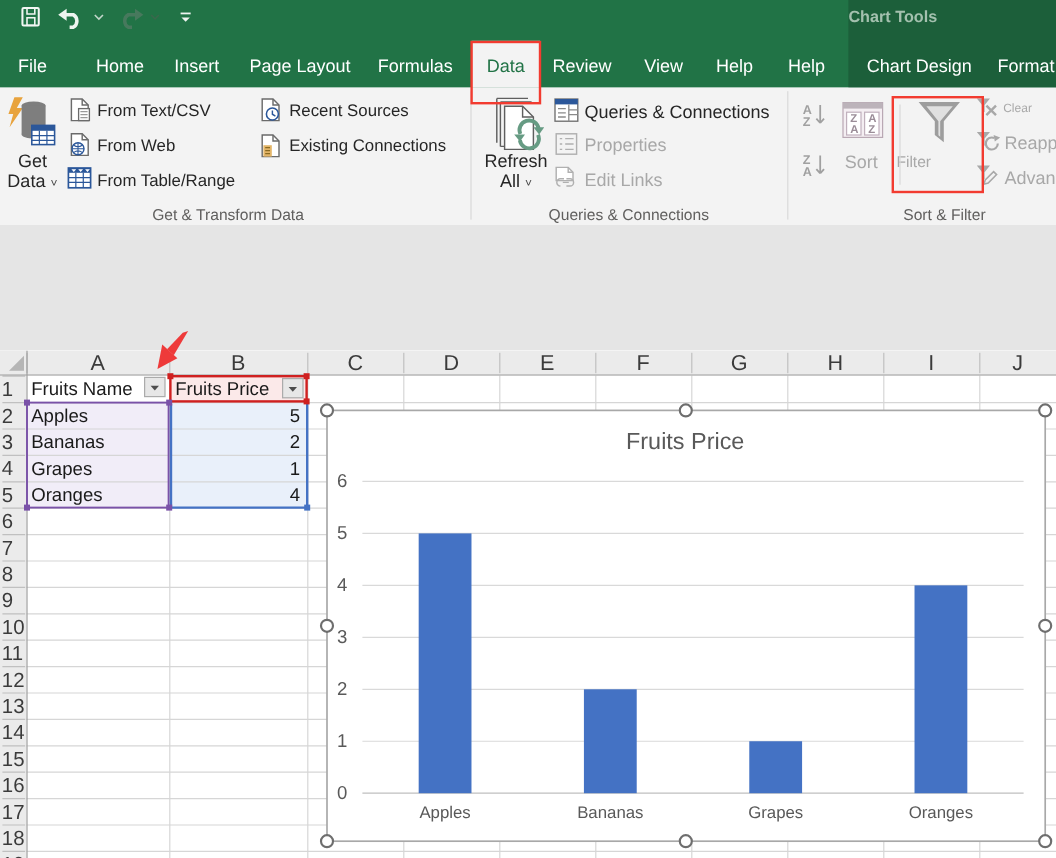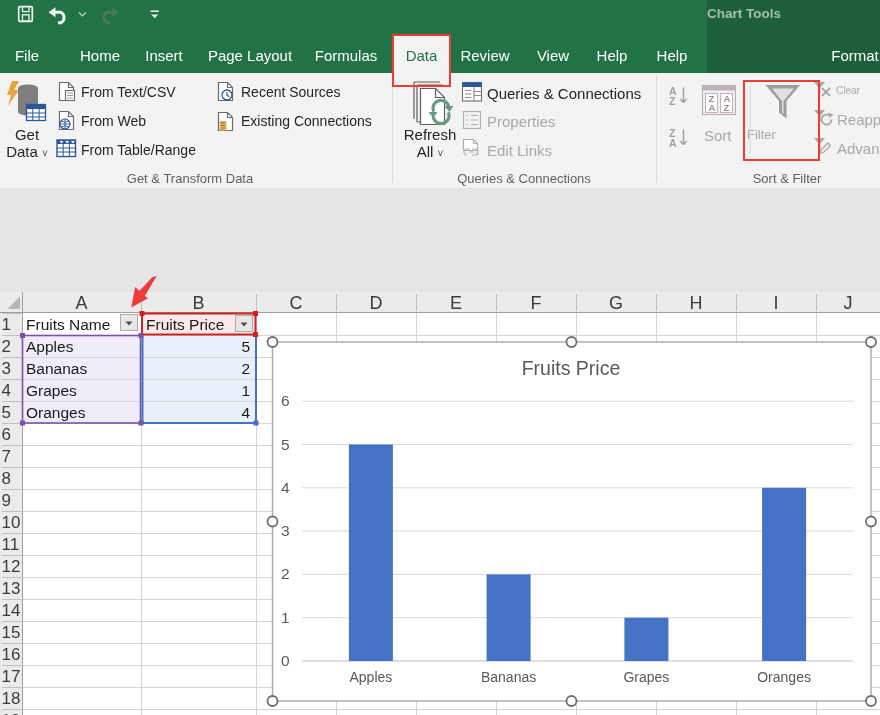--- a/index.html
+++ b/index.html
@@ -69,20 +69,21 @@
     </div>
   <div class="tab" style="left:27px;">File</div>
   <div class="tab" style="left:100px;">Home</div>
   <div class="tab" style="left:164px;">Insert</div>
   <div class="tab" style="left:250px;">Page Layout</div>
   <div class="tab" style="left:346px;">Formulas</div>
   <div class="tab" style="left:485px;">Review</div>
   <div class="tab" style="left:553px;">View</div>
   <div class="tab" style="left:612px;">Help</div>
   <div class="tab" style="left:672px;">Help</div>
+  <div class="tab" style="left:766px;">Chart Design</div>
   <div class="tab" style="left:855px;">Format</div>
 
   <div class="abs" id="ribbon"></div>
   <div id="ribbon-content" class="abs" style="left:0;top:73px;width:880px;height:115px;">
     <div class="rsep" style="left:392px;"></div>
     <div class="rsep" style="left:656px;"></div>
     <div class="rlabel" style="left:190px;">Get &amp; Transform Data</div>
     <div class="rlabel" style="left:524px;">Queries &amp; Connections</div>
     <div class="rlabel" style="left:787px;">Sort &amp; Filter</div>
 

